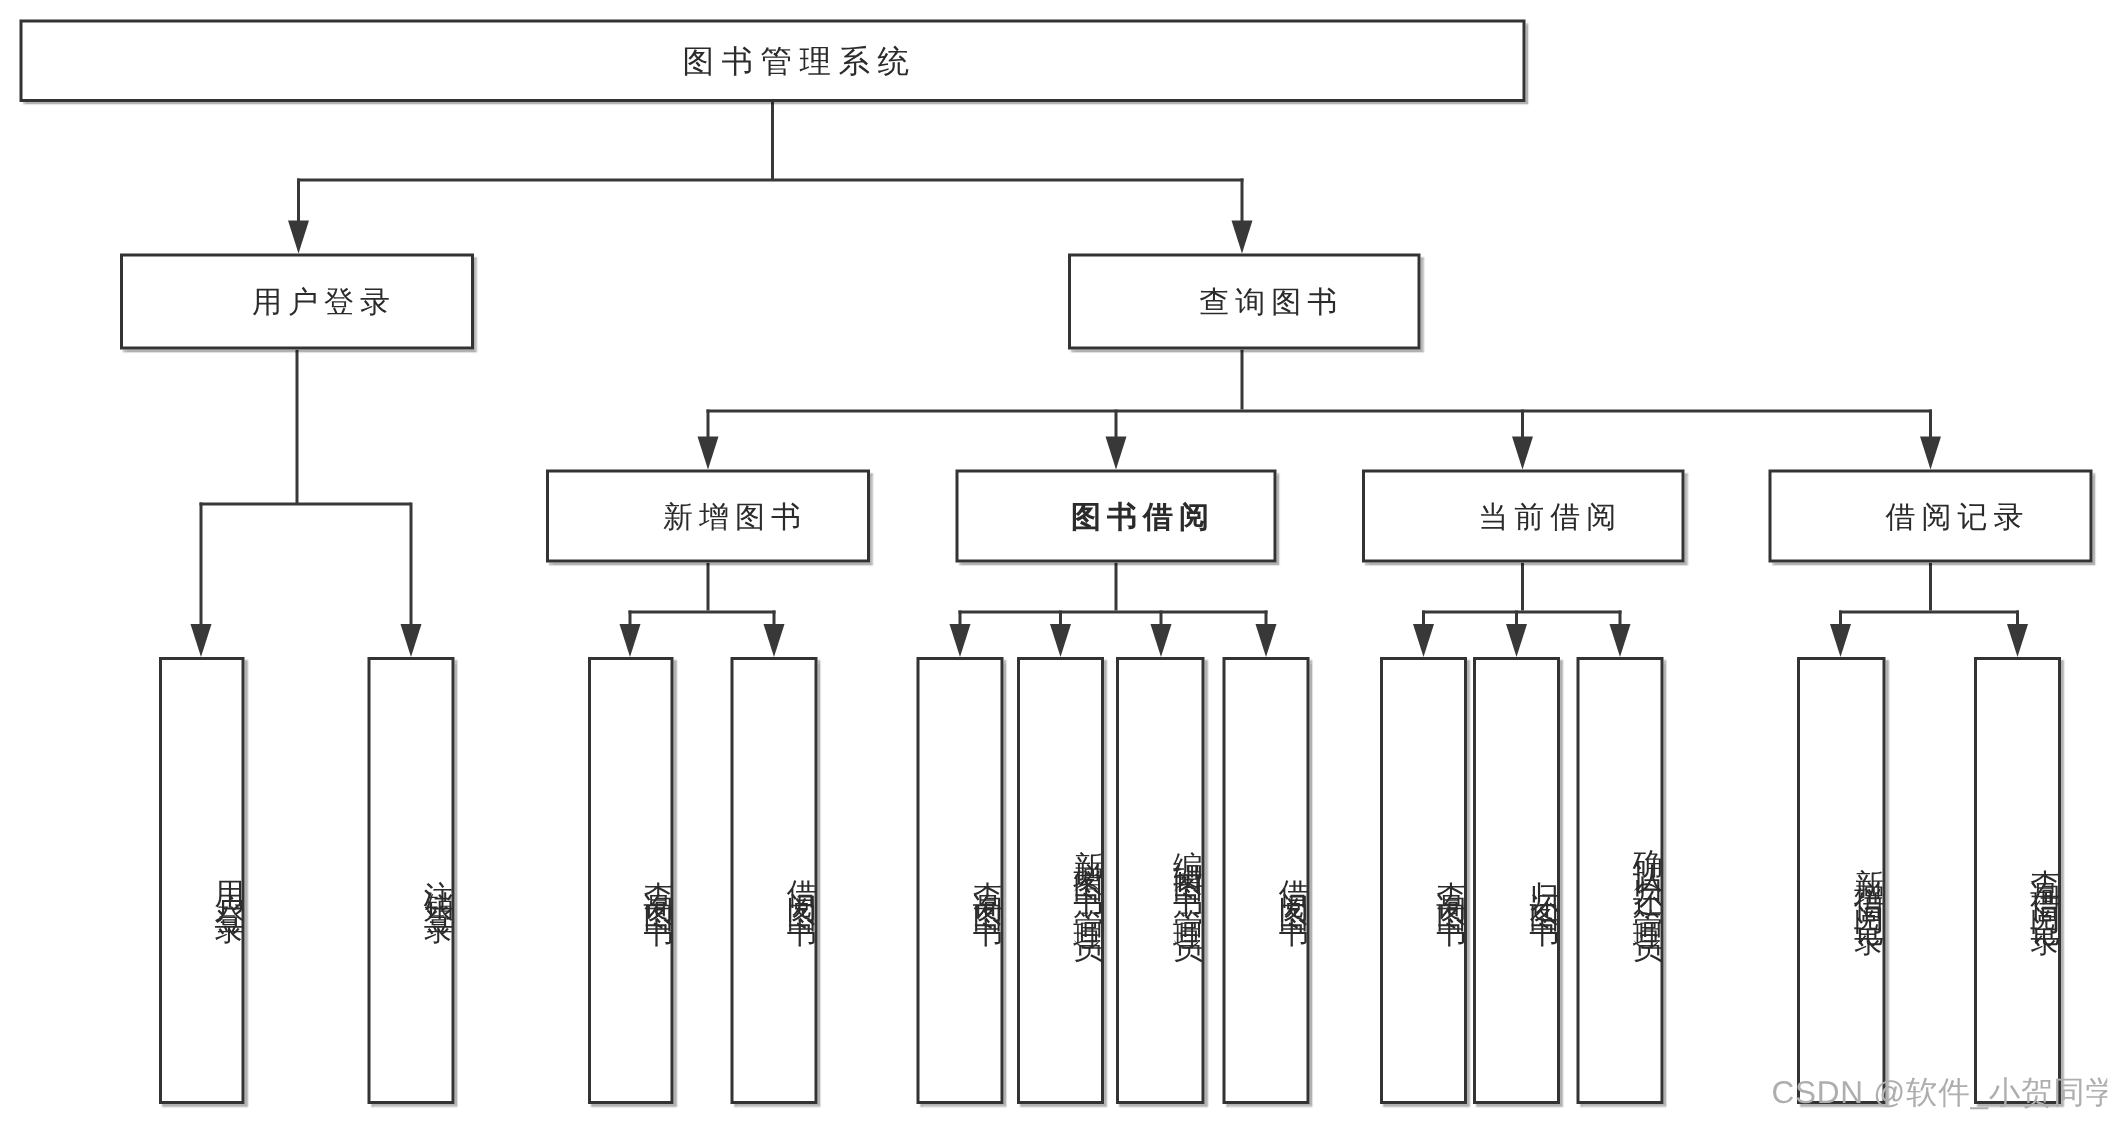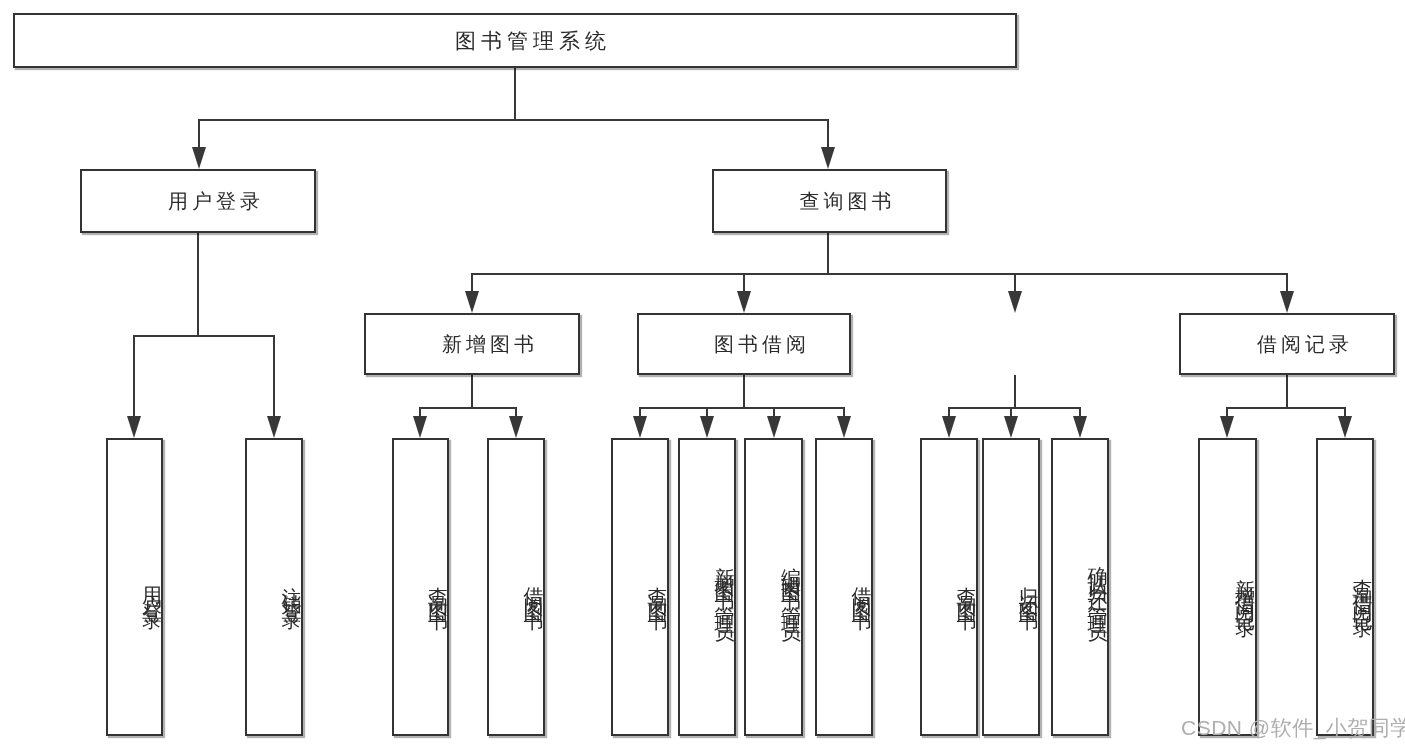--- a/index.html
+++ b/index.html
@@ -115,22 +115,25 @@
   <div class="box box-h" style="left:80px;top:169px;width:236px;height:64px;">
     <span>用户登录</span>
   </div>
   <div class="box box-h" style="left:712px;top:169px;width:235px;height:64px;">
     <span>查询图书</span>
   </div>
 
   <div class="box box-h" style="left:364px;top:313px;width:216px;height:62px;">
     <span>新增图书</span>
   </div>
-  <div class="box box-h" style="left:637px;top:313px;width:214px;height:62px;">
+  <div class="box box-h" style="left:637px;top:313px;width:214px;height:62px;font-weight:bold;">
     <span>图书借阅</span>
+  </div>
+  <div class="box box-h" style="left:908px;top:313px;width:215px;height:62px;">
+    <span>当前借阅</span>
   </div>
   <div class="box box-h" style="left:1179px;top:313px;width:216px;height:62px;">
     <span>借阅记录</span>
   </div>
 
   <div class="box box-v" style="left:106px;top:438px;width:57px;height:298px;">
     <span>用户登录</span>
   </div>
   <div class="box box-v" style="left:245px;top:438px;width:58px;height:298px;">
     <span>注销登录</span>

